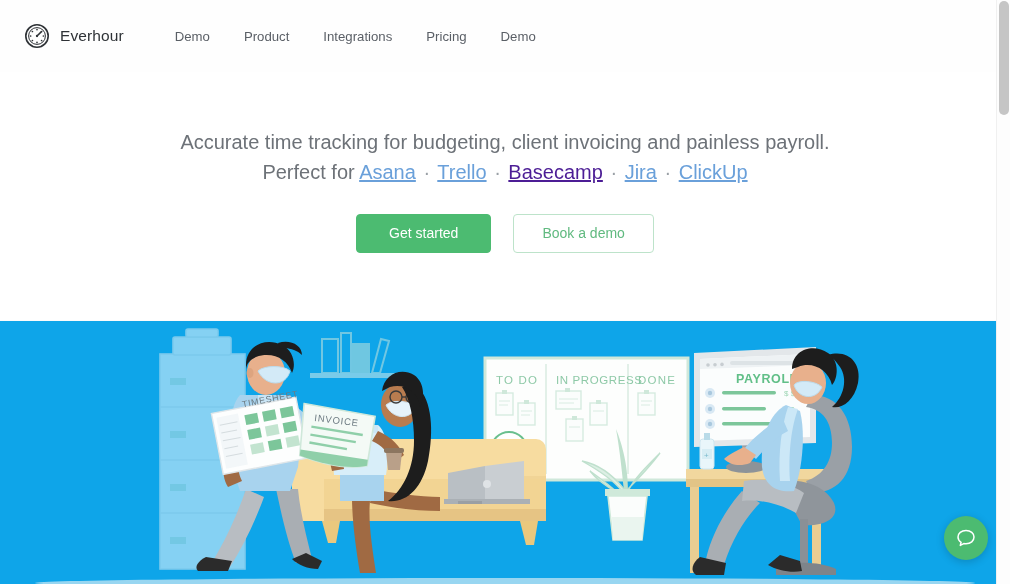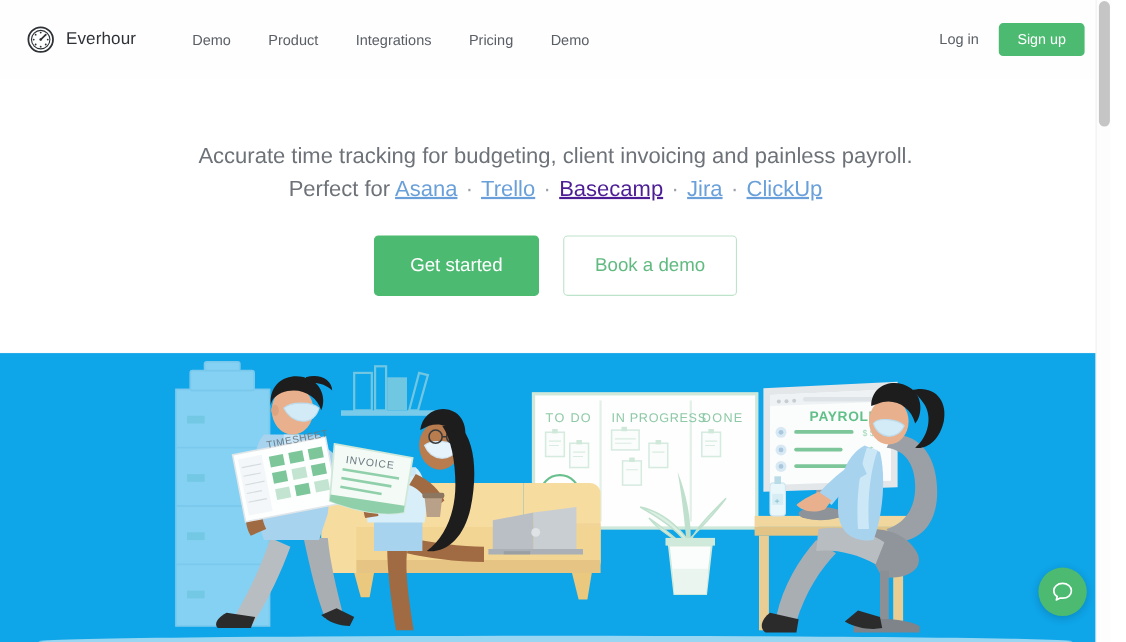--- a/index.html
+++ b/index.html
@@ -47,25 +47,25 @@
   .hero h1 .l2 { display:block; }
   .hero-sub {
     margin-top:20px; font-size:20px; line-height:1.45; color:#6d7278; font-weight:400;
   }
   .hero-sub .line2 { display:block; margin-top:1px; }
   .hero-sub a { color:#6aa0da; text-decoration:underline; }
   .dot-sep { color:#9aa0a6; padding:0 2px; }
 
   .cta-row { margin-top:27px; display:flex; justify-content:center; gap:22px; }
   .btn {
-    font-family:"Liberation Sans", sans-serif; font-size:17px;
+    font-family:"Liberation Sans", sans-serif; font-size:14px;
     border-radius:4px; cursor:pointer; line-height:1.1;
   }
   .btn-primary { background:#4cbb71; color:#fff; border:1px solid #4cbb71; padding:11px 32px; }
-  .btn-ghost { background:#fff; color:#61ba80; border:1px solid #bde3ca; padding:17px 28px; }
+  .btn-ghost { background:#fff; color:#61ba80; border:1px solid #bde3ca; padding:5px 28px; }
 
   
   .illo-wrap {
     position:absolute; left:0; top:320px; width:1010px; height:264px;
     border-top:1px solid #fbfbfb; overflow:hidden; background:#0ea5e9;
   }
   .illo { position:absolute; left:0; top:0; width:1010px; height:264px; display:block; }
 
   
   .chat-btn {
@@ -110,24 +110,20 @@
     </a>
 
     <nav class="nav">
       <a class="nav-item" href="#">Demo</a>
       <a class="nav-item" href="#">Product</a>
       <a class="nav-item" href="#">Integrations</a>
       <a class="nav-item" href="#">Pricing</a>
       <a class="nav-item" href="#">Demo</a>
     </nav>
 
-    <div class="header-right">
-      <a class="login-link" href="#">Log in</a>
-      <button class="signup-btn" style="background: rgb(76, 187, 113);">Sign up</button>
-    </div>
   </div>
 
   <div class="hero">
 
     <div class="hero-sub">
       <span>Accurate time tracking for budgeting, client invoicing and painless payroll.</span>
       <span class="line2">
         <span>Perfect for</span>
         <a href="#" style="color: rgb(106, 160, 218);">Asana</a>
         <span class="dot-sep">·</span>

